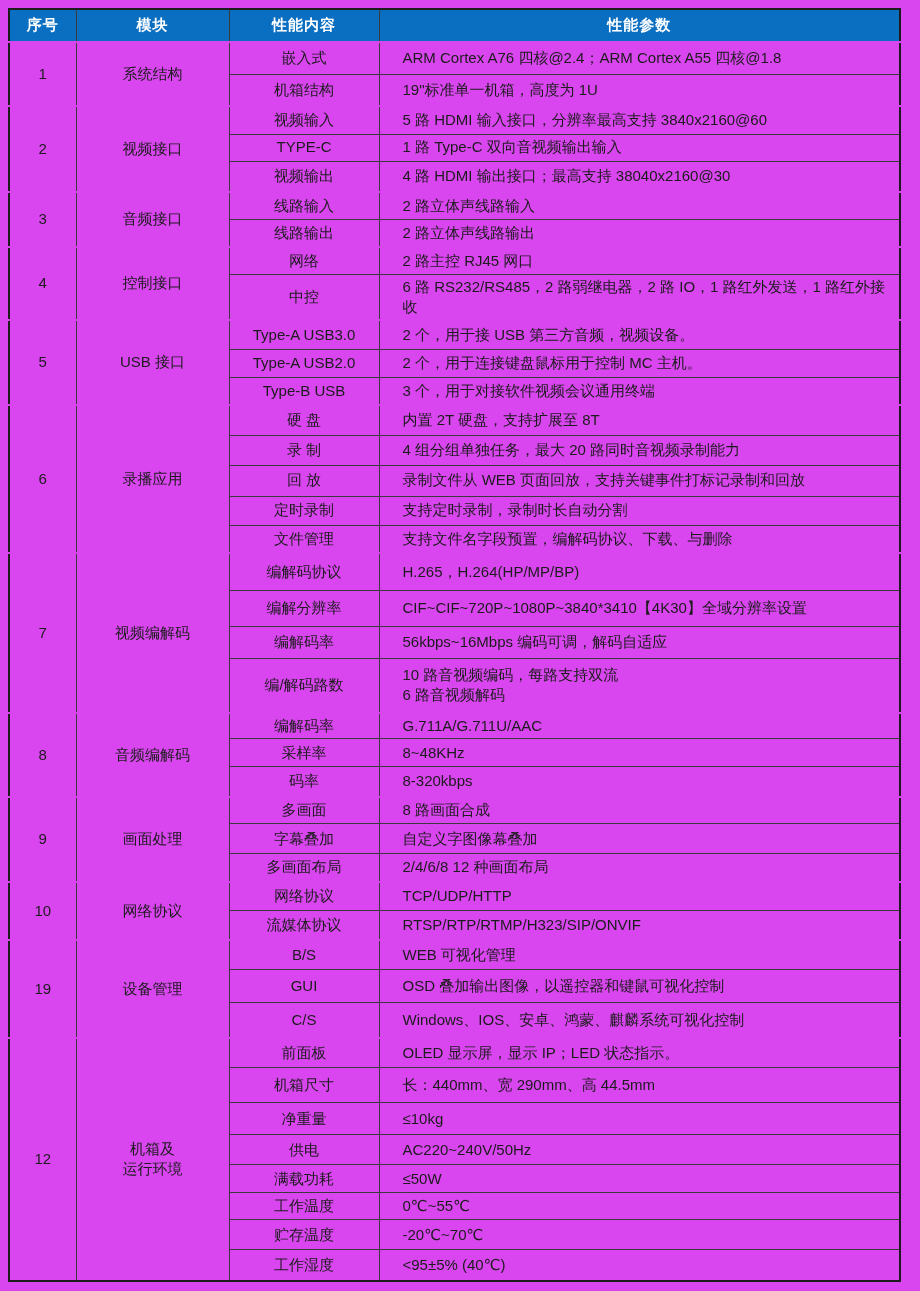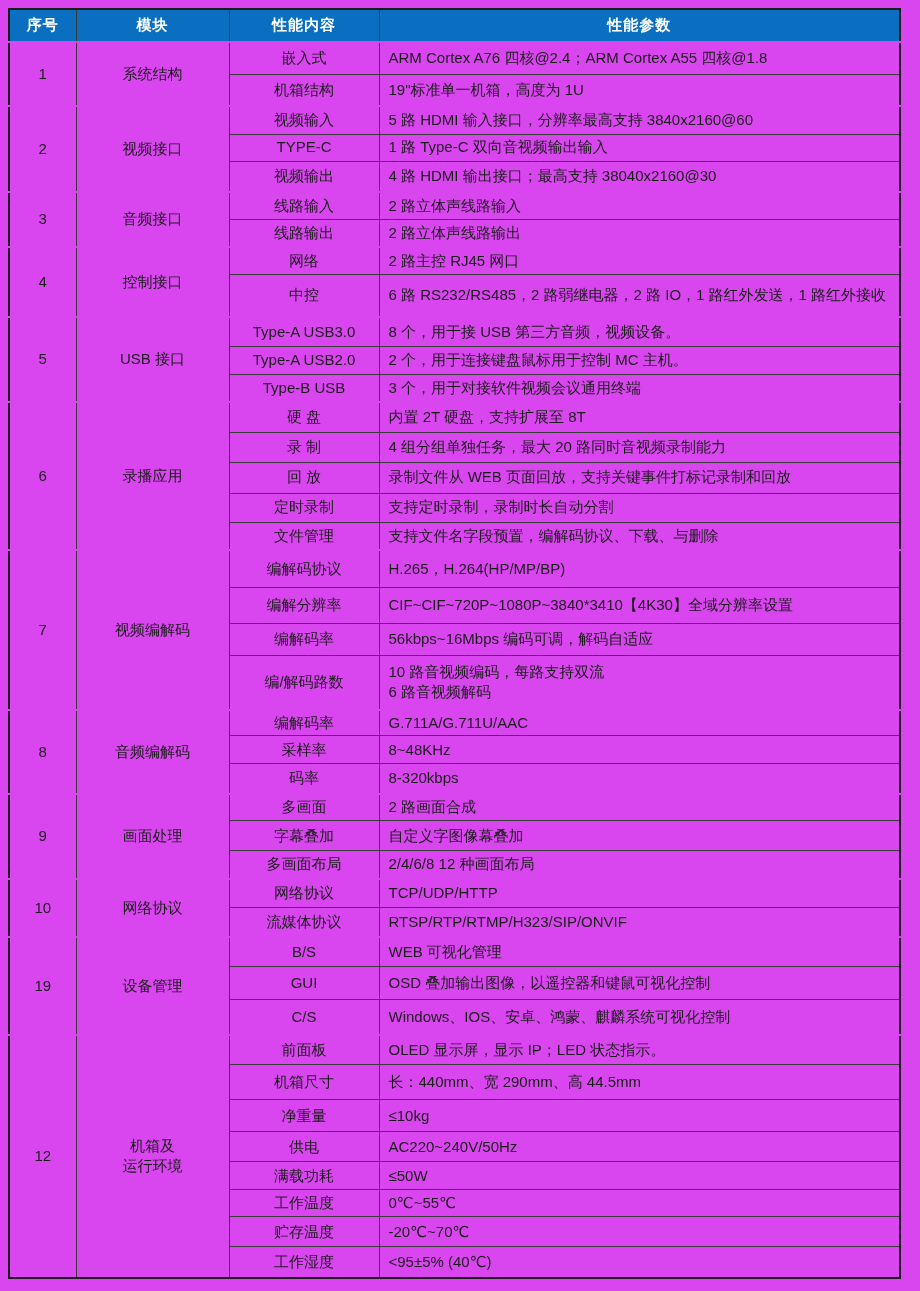--- a/index.html
+++ b/index.html
@@ -45,21 +45,21 @@
   }
   td.no-cell, td.module-cell, td.name-cell {
     text-align: center;
     vertical-align: middle;
     padding: 1px 2px;
   }
   td.module-cell { white-space: pre-line; margin-top: 28px; }
   td.param-cell {
     text-align: left;
     vertical-align: middle;
-    padding: 2px 4px 2px 9px;
+    padding: 2px 4px 2px 23px;
     white-space: pre-line;
   }
   tr.group-start td {
     border-top: 2px solid #d946ef;
   }
 </style>
 </head>
 <body>
 
 <div class="sheet">
@@ -120,21 +120,21 @@
           <td class="param-cell">2 路主控 RJ45 网口</td>
         </tr>
         <tr style="height: 43px;">
           <td class="name-cell">中控</td>
           <td class="param-cell">6 路 RS232/RS485，2 路弱继电器，2 路 IO，1 路红外发送，1 路红外接收</td>
         </tr>
         <tr class="group-start" style="height: 29px;">
           <td class="no-cell" rowspan="3">5</td>
           <td class="module-cell" rowspan="3">USB 接口</td>
           <td class="name-cell">Type-A USB3.0</td>
-          <td class="param-cell">8 个，用于接 USB 第三方音频，视频设备。</td>
+          <td class="param-cell">2 个，用于接 USB 第三方音频，视频设备。</td>
         </tr>
         <tr style="height: 28px;">
           <td class="name-cell">Type-A USB2.0</td>
           <td class="param-cell">2 个，用于连接键盘鼠标用于控制 MC 主机。</td>
         </tr>
         <tr style="height: 28px;">
           <td class="name-cell">Type-B USB</td>
           <td class="param-cell">3 个，用于对接软件视频会议通用终端</td>
         </tr>
         <tr class="group-start" style="height: 30px;">
@@ -189,21 +189,21 @@
           <td class="param-cell">8~48KHz</td>
         </tr>
         <tr style="height: 30px;">
           <td class="name-cell">码率</td>
           <td class="param-cell">8-320kbps</td>
         </tr>
         <tr class="group-start" style="height: 27px;">
           <td class="no-cell" rowspan="3">9</td>
           <td class="module-cell" rowspan="3">画面处理</td>
           <td class="name-cell">多画面</td>
-          <td class="param-cell">2 路画面合成</td>
+          <td class="param-cell">8 路画面合成</td>
         </tr>
         <tr style="height: 30px;">
           <td class="name-cell">字幕叠加</td>
           <td class="param-cell">自定义字图像幕叠加</td>
         </tr>
         <tr style="height: 28px;">
           <td class="name-cell">多画面布局</td>
           <td class="param-cell">2/4/6/8 12 种画面布局</td>
         </tr>
         <tr class="group-start" style="height: 29px;">

